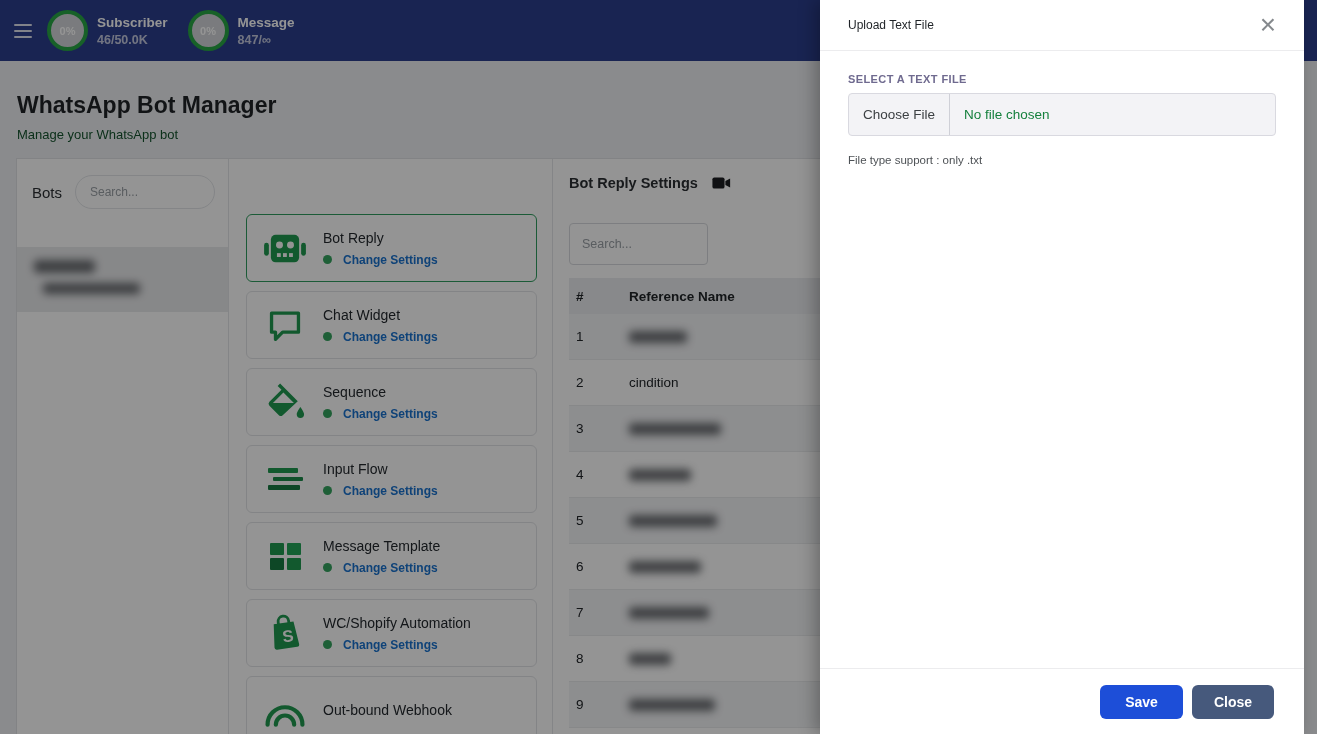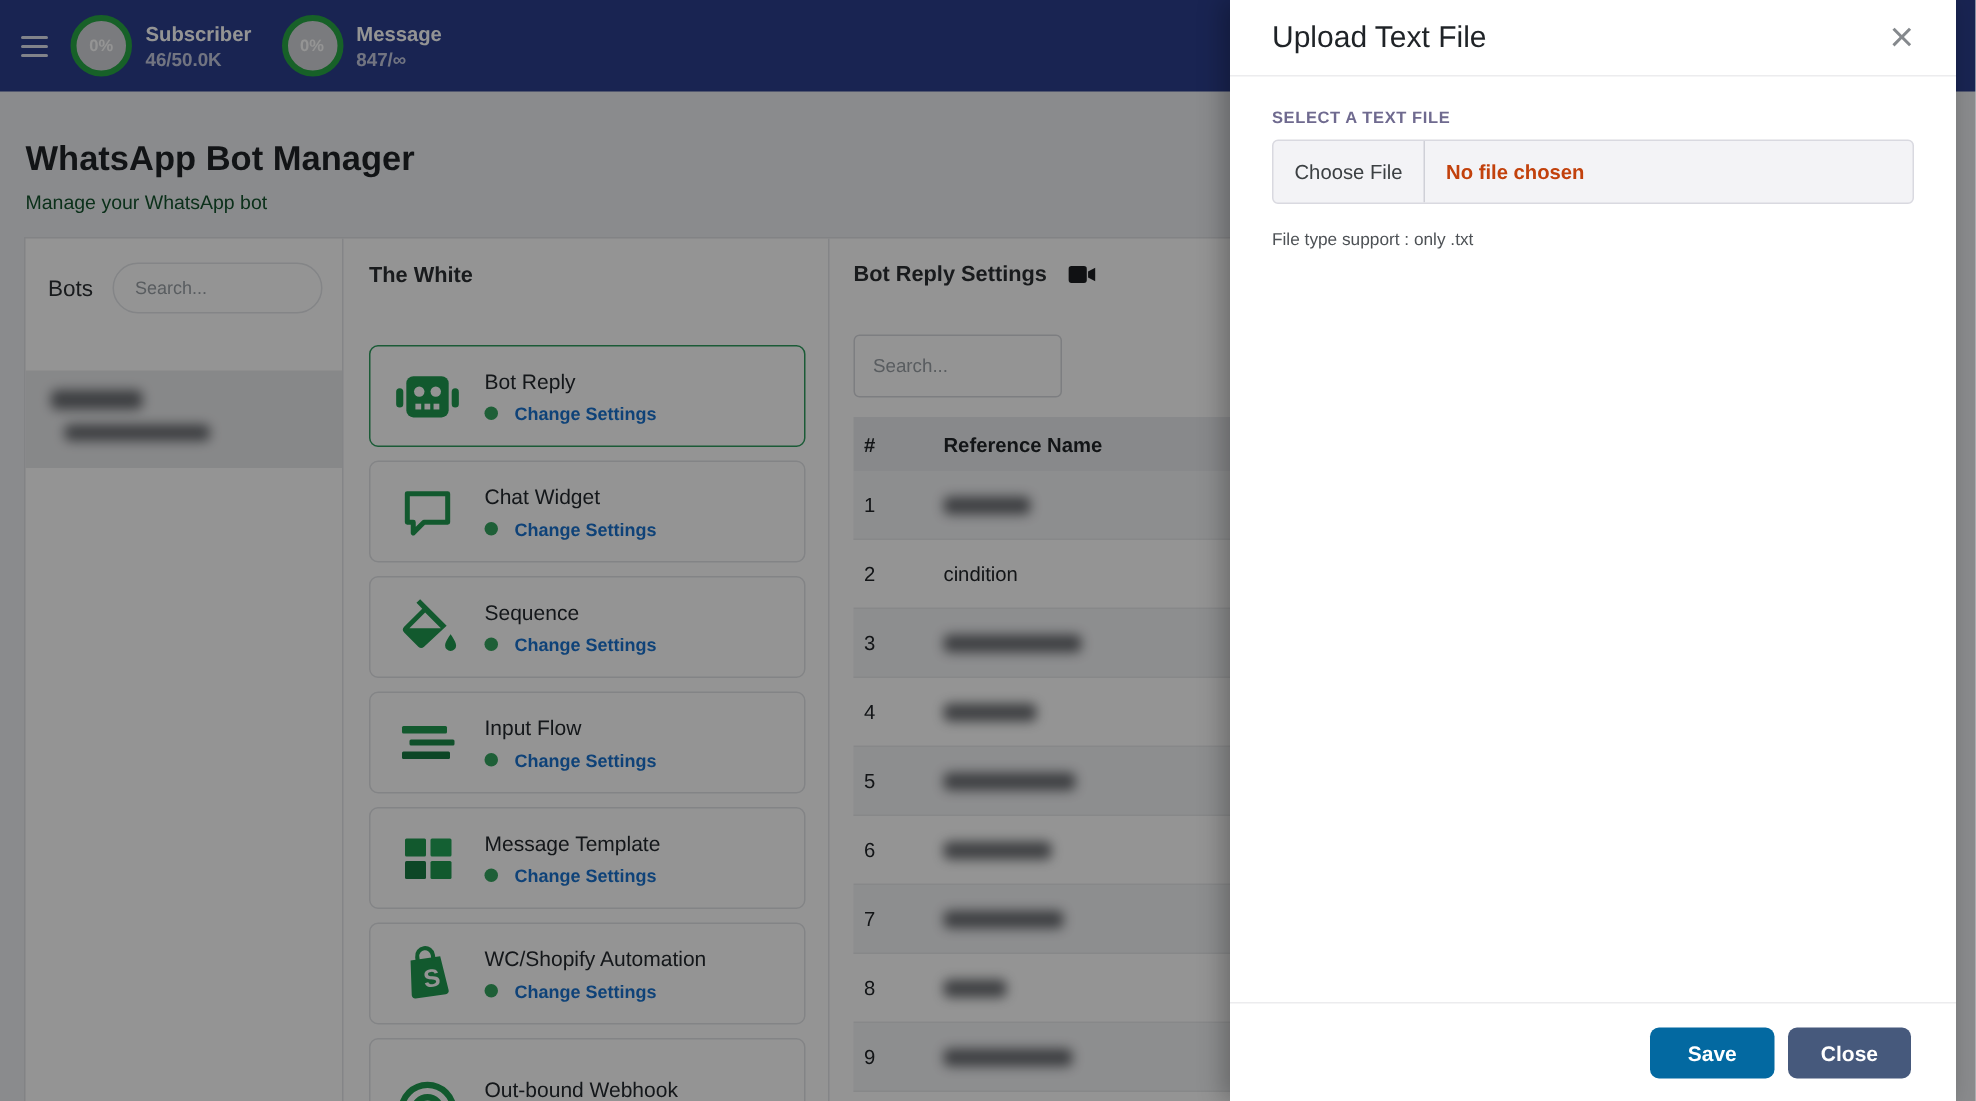--- a/index.html
+++ b/index.html
@@ -76,35 +76,35 @@
   .tbl-row { height:46px; display:flex; align-items:center; font-size:13.5px; color:#212529;
              border-bottom:1px solid #e9ebed; cursor:pointer; }
   .tbl-row.odd { background:#f3f4f6; }
   .tbl-row .redact { height:12px; }
 
   
   .backdrop { position:absolute; inset:0; background:rgba(0,0,0,.42); z-index:50; }
   .drawer { position:absolute; left:820px; top:0; width:484px; bottom:0; background:#fff; z-index:100;
             box-shadow:-5px 0 16px rgba(0,0,0,.28); }
   .drawer-head { height:51px; display:flex; align-items:center; padding:0 28px; border-bottom:1px solid #ececee; }
-  .drawer-title { font-size:20px; color:#1f2327; }
+  .drawer-title { font-size:12px; color:#1f2327; }
   .drawer-close { margin-left:auto; font-size:28px; color:#85898d; font-weight:300; line-height:22px; cursor:pointer; }
   .drawer-body { padding:22px 28px; }
   .field-label { font-size:11px; color:#6f6a8f; letter-spacing:.4px;font-weight:bold; }
   .file-input { margin-top:8px; height:43px; background:#f3f3f6; border:1px solid #d9d9e0; border-radius:4px;
                 display:flex; align-items:stretch; overflow:hidden; cursor:pointer; }
   .file-btn { padding:0 14px; display:flex; align-items:center; font-size:13.5px; color:#3c4043;
               border-right:1px solid #cfd0d7; }
-  .file-status { padding-left:14px; display:flex; align-items:center; font-size:13.5px; color:#c2410c;font-weight:bold; }
+  .file-status { padding-left:14px; display:flex; align-items:center; font-size:13.5px; color:#15803d; }
   .helper { margin-top:18px; font-size:11.5px; color:#4e5256; }
   .drawer-foot { position:absolute; left:0; right:0; bottom:0; height:66px; border-top:1px solid #ececee;
                  display:flex; align-items:center; justify-content:flex-end; padding:0 30px; gap:9px; }
   .btn { border:none; border-radius:6px; color:#fff; font-size:14px; font-weight:600; cursor:pointer;
          font-family:"Liberation Sans", sans-serif; }
-  .btn-save { background:#0369a1; padding:9px 25px; }
+  .btn-save { background:#1d4ed8; padding:9px 25px; }
   .btn-close { background:#46597c; padding:9px 22px; }
 </style>
 </head>
 <body>
 
 <div class="navbar">
   <div class="burger">
       <span></span>
       <span></span>
       <span></span>
@@ -141,21 +141,20 @@
       <span class="bots-title">Bots</span>
       <input class="search-pill" placeholder="Search..." style="">
     </div>
     <div class="bot-item">
       <div class="redact l1"></div>
       <div class="redact l2"></div>
     </div>
   </div>
 
   <div class="col-cards">
-    <div class="col-title">The White</div>
     <div class="cards">
 
       <div class="card active">
         <div class="card-icon">
           <svg width="44" height="44" viewBox="0 0 24 24">
             <rect x="0.6" y="9.2" width="2.6" height="7" rx="1.3" fill="#1f9a50"></rect>
             <rect x="20.8" y="9.2" width="2.6" height="7" rx="1.3" fill="#1f9a50"></rect>
             <rect x="4.3" y="4.8" width="15.4" height="15" rx="2.6" fill="#1f9a50"></rect>
             <circle cx="9" cy="10.4" r="1.9" fill="#fff"></circle>
             <circle cx="15" cy="10.4" r="1.9" fill="#fff"></circle>

